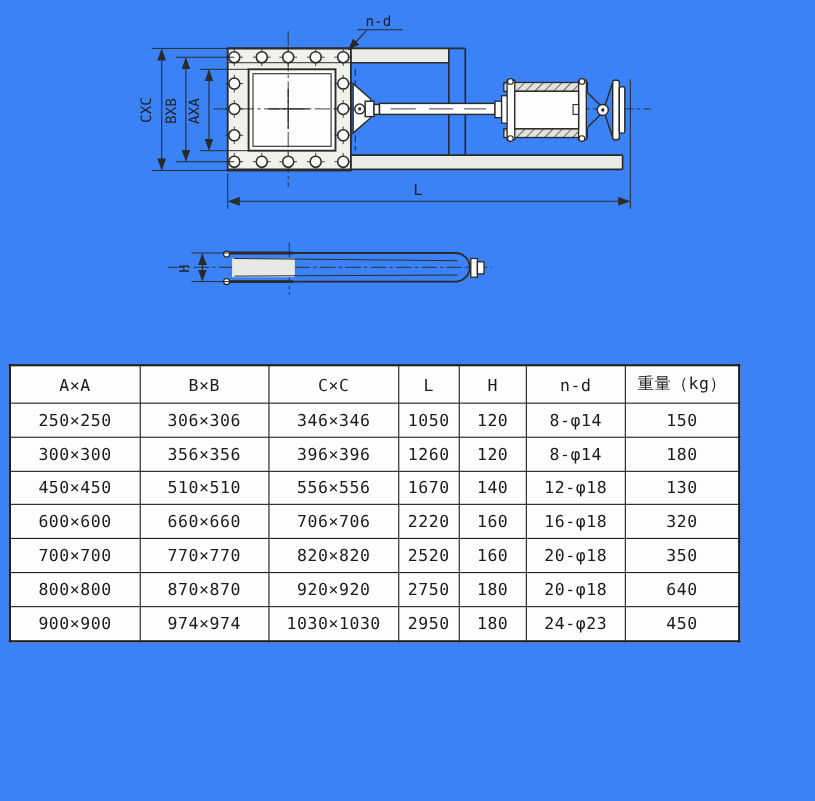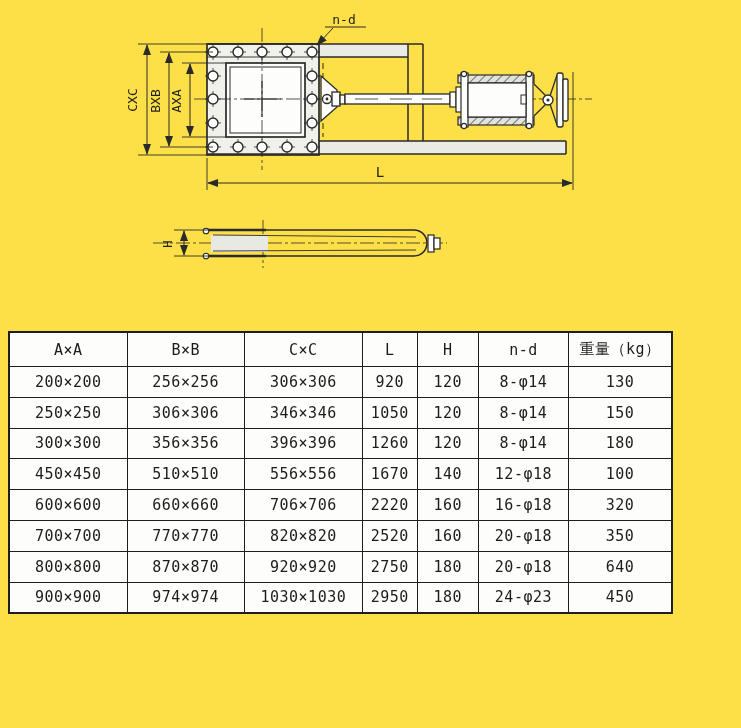--- a/index.html
+++ b/index.html
@@ -1,16 +1,16 @@
 <!DOCTYPE html>
 <html><head>
 <meta charset="utf-8">
 <style>
   html,body{margin:0;padding:0;background:#fbfbf9;}
-  .page{position:relative;width:741px;height:728px;background:#fde047;overflow:hidden;
+  .page{position:relative;width:741px;height:728px;background:#3b82f6;overflow:hidden;
         font-family:"DejaVu Sans Mono","Liberation Mono",monospace;color:#1c1c1c;}
   .drawing{position:absolute;left:0;top:0;}
   svg text{font-family:"DejaVu Sans Mono","Liberation Mono",monospace;fill:#1f1f1f;}
   .spec-table-wrap{position:absolute;left:8px;top:331px;width:665px;}
   table.spec{border-collapse:collapse;width:100%;table-layout:fixed;
              border:2.5px solid #1e1e1e;background:#fdfdfb;}
   table.spec th, table.spec td{
       border:1.6px solid #1e1e1e;text-align:center;vertical-align:middle;
       font-weight:normal;font-size:15px;letter-spacing:.5px;color:#1c1c1c;
       padding:0;overflow:hidden;white-space:nowrap;}
@@ -203,29 +203,20 @@
             <th>B×B</th>
             <th>C×C</th>
             <th>L</th>
             <th>H</th>
             <th>n-d</th>
             <th>重量（kg）</th>
           </tr>
       </thead>
       <tbody id="spec-body">
           <tr>
-            <td>200×200</td>
-            <td>256×256</td>
-            <td>306×306</td>
-            <td>920</td>
-            <td>120</td>
-            <td>8-φ14</td>
-            <td>130</td>
-          </tr>
-          <tr>
             <td>250×250</td>
             <td>306×306</td>
             <td>346×346</td>
             <td>1050</td>
             <td>120</td>
             <td>8-φ14</td>
             <td>150</td>
           </tr>
           <tr>
             <td>300×300</td>
@@ -236,21 +227,21 @@
             <td>8-φ14</td>
             <td>180</td>
           </tr>
           <tr>
             <td>450×450</td>
             <td>510×510</td>
             <td>556×556</td>
             <td>1670</td>
             <td>140</td>
             <td>12-φ18</td>
-            <td>100</td>
+            <td>130</td>
           </tr>
           <tr>
             <td>600×600</td>
             <td>660×660</td>
             <td>706×706</td>
             <td>2220</td>
             <td>160</td>
             <td>16-φ18</td>
             <td>320</td>
           </tr>

